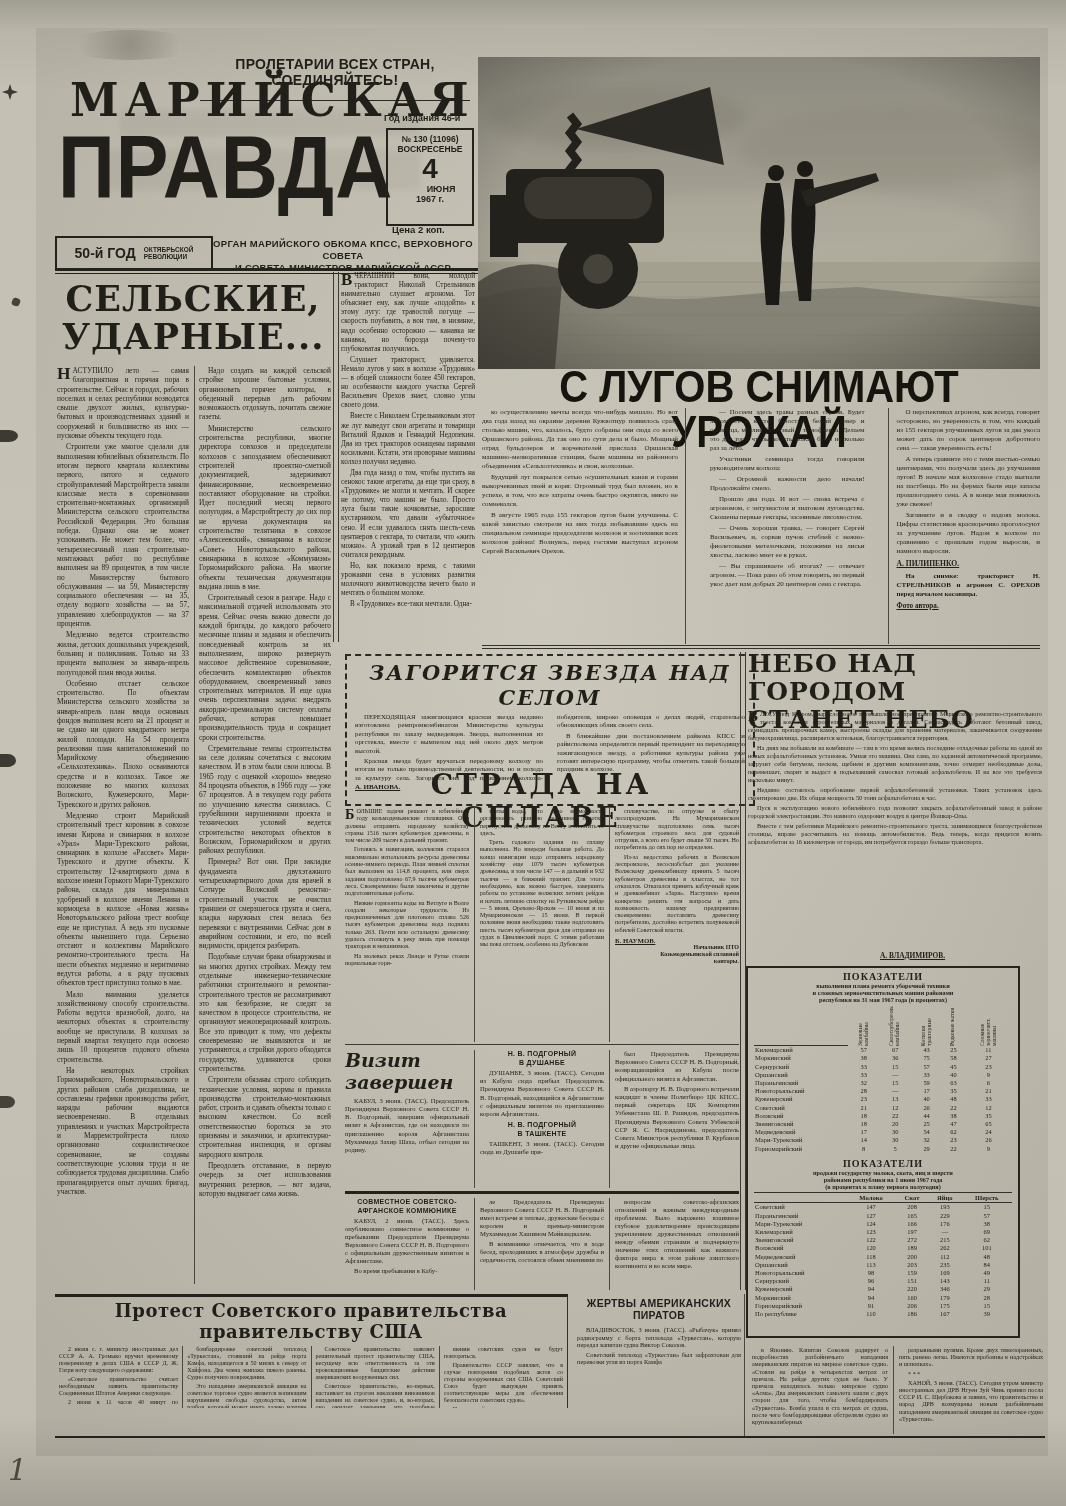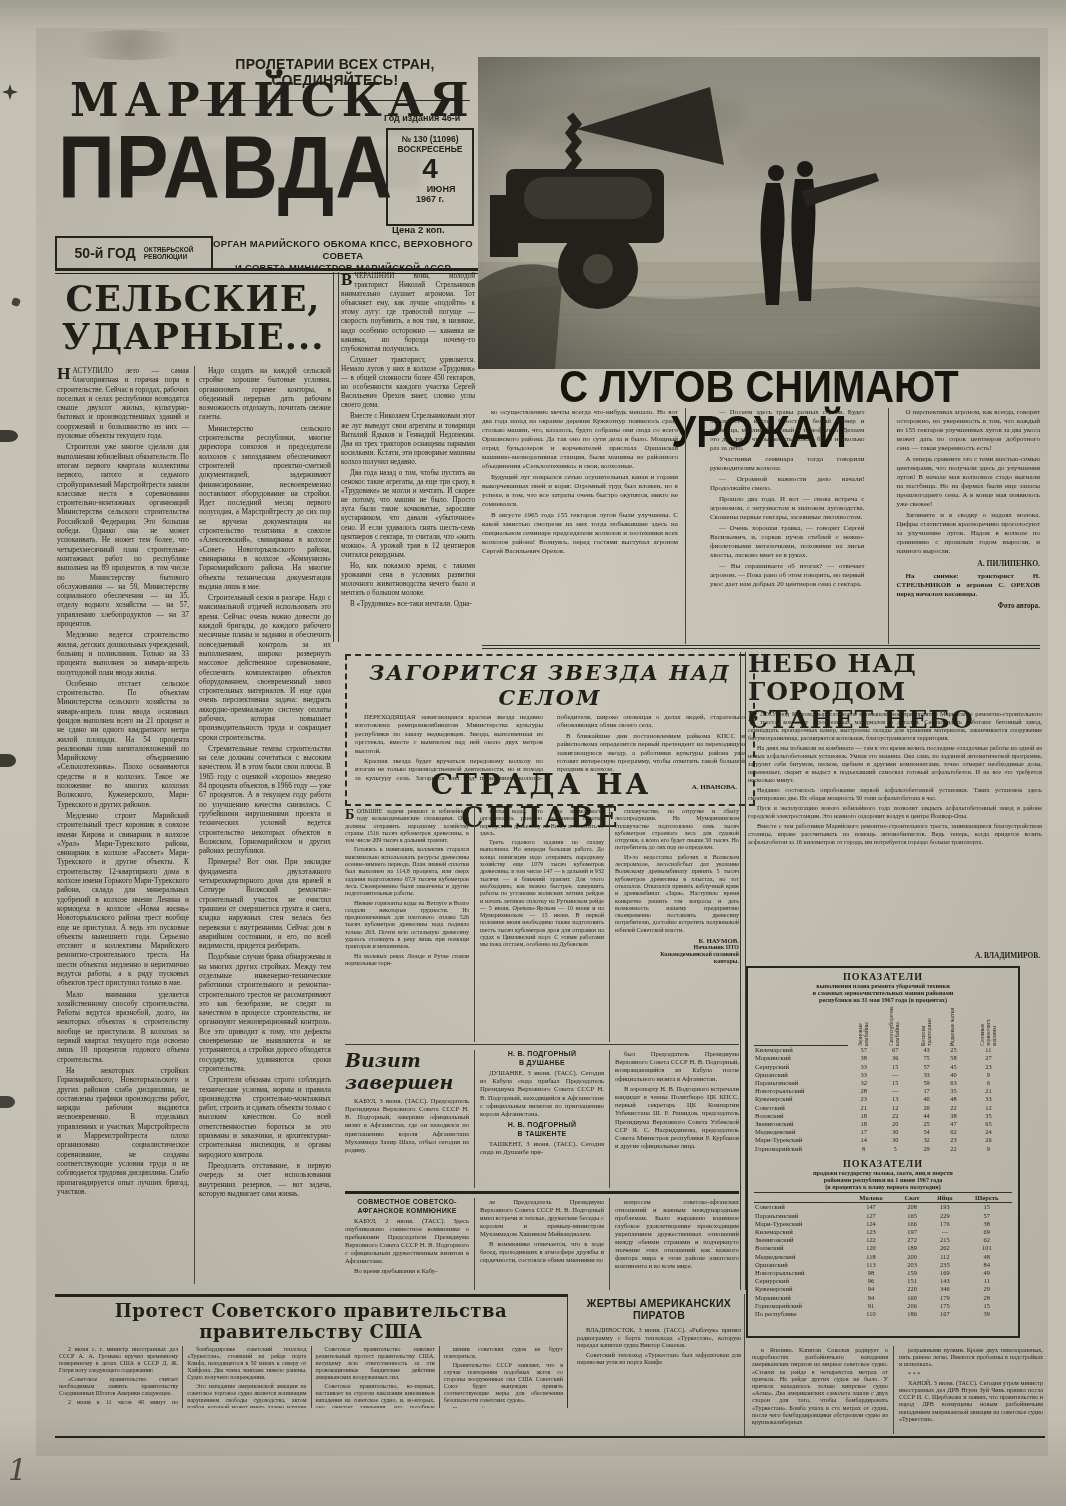--- a/index.html
+++ b/index.html
@@ -10,21 +10,21 @@
         background:radial-gradient(ellipse at 50% 40%, rgba(255,255,250,.10), rgba(70,66,58,.12) 95%);pointer-events:none;}
   .abs{position:absolute;}
   p.para{margin:0 0 2px 0;text-indent:9px;text-align:justify;}
   .dc p.para:first-child{text-indent:0;}
   .dc p.para:first-child::first-letter{float:left;font-size:2.35em;line-height:.78;font-weight:bold;padding:1px 2px 0 0;}
   .hr2{border-top:3px solid #24221d;border-bottom:1px solid #24221d;height:2px;}
   .hr1{border-top:1px solid #3c3a33;height:0;}
   .hr3{background:#24221d;height:3px;}
   .vr{position:absolute;width:1px;background:#4a473f;}
   .vr2{position:absolute;width:4px;border-left:1px solid #3c3a33;border-right:1px solid #3c3a33;}
-  .by{text-align:right;font-weight:bold;margin-top:3px;}
+  .by{font-weight:bold;margin-top:3px;text-decoration:underline;}
   .serifhead{font-family:"DejaVu Serif","Liberation Serif",serif;font-weight:bold;}
   .sanshead{font-family:"Liberation Sans",sans-serif;font-weight:bold;}
   .smallhead{font-family:"Liberation Sans",sans-serif;font-weight:bold;text-align:center;letter-spacing:.3px;}
   .ghost{position:absolute;background:#55524a;opacity:.08;filter:blur(3px);border-radius:4px;}
   .stain{position:absolute;border-radius:50%;background:radial-gradient(circle,rgba(90,85,70,.35),rgba(90,85,70,0) 70%);}
   table.stat{border-collapse:collapse;width:100%;}
   table.stat td{font-size:6.4px;line-height:8.2px;text-align:center;padding:0 1px;white-space:nowrap;}
   table.stat td.lbl{text-align:left;font-size:6.6px;}
   th.vh{writing-mode:vertical-rl;transform:rotate(180deg);font-weight:normal;font-size:5.6px;line-height:1.05;
         height:40px;max-height:40px;overflow:hidden;padding:0;text-align:left;}

